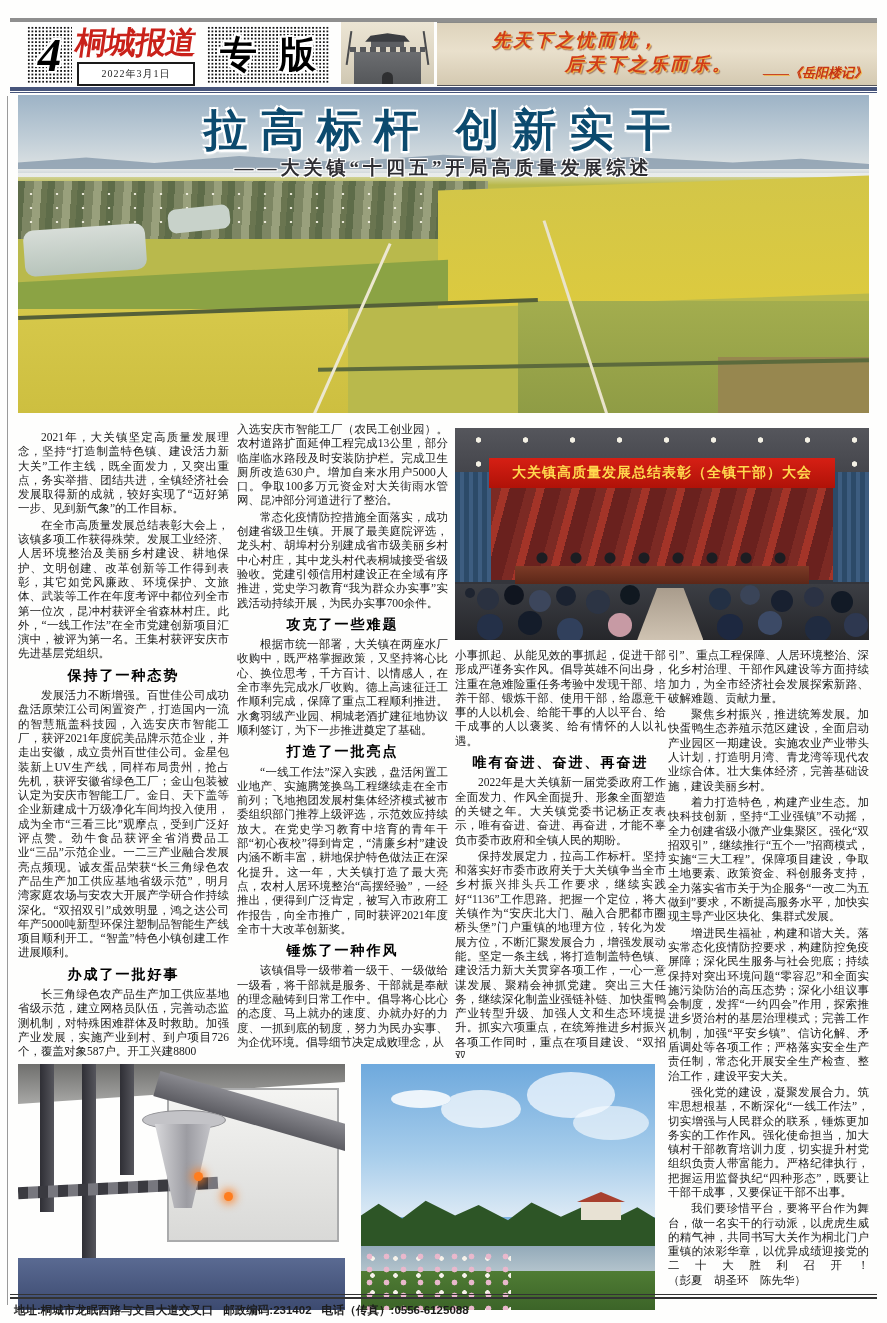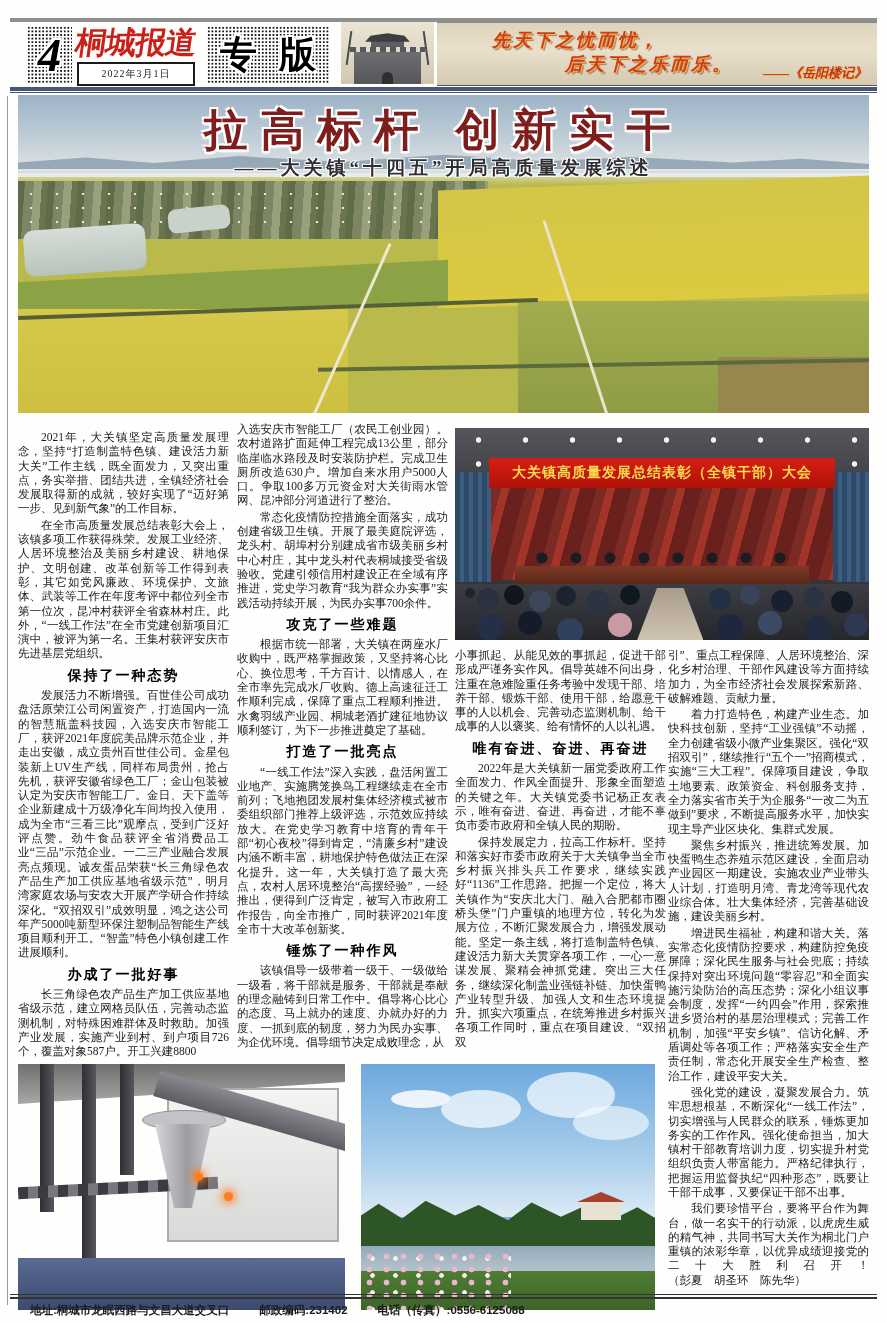--- a/index.html
+++ b/index.html
@@ -53,21 +53,21 @@
   .patch{position:absolute;}
   .p-y1{left:420px;top:88px;width:431px;height:118px;background:linear-gradient(180deg,#d3c648,#dcca3f);transform:skewY(-2deg);}
   .p-g1{left:0;top:176px;width:430px;height:42px;background:#8ba344;transform:skewY(-3deg);}
   .p-y2{left:0;top:214px;width:330px;height:104px;background:linear-gradient(180deg,#d6c84a,#cdbf40);}
   .p-g2{left:500px;top:206px;width:351px;height:112px;background:linear-gradient(180deg,#a3ad4e,#8f9c45);}
   .p-b1{left:700px;top:262px;width:151px;height:56px;background:#97874f;}
   .hedge1{left:0px;top:212px;width:520px;height:4px;background:#556038;transform:rotate(-2deg);}
   .hedge2{left:300px;top:268px;width:551px;height:4px;background:#5c6a3c;transform:rotate(-1deg);}
   .road1{left:330px;top:140px;width:3px;height:200px;background:#ece7d0;transform:rotate(24deg);}
   .road2{left:560px;top:120px;width:3px;height:230px;background:#e9e3cb;transform:rotate(-18deg);}
-  .headline{position:absolute;left:0;right:0;top:6px;text-align:center;font-size:44px;font-weight:bold;color:#7f1d1d;letter-spacing:13px;
+  .headline{position:absolute;left:0;right:0;top:6px;text-align:center;font-size:44px;font-weight:bold;color:#0c4a6e;letter-spacing:13px;
             text-shadow:-2px -2px 0 #fff,2px -2px 0 #fff,-2px 2px 0 #fff,2px 2px 0 #fff,0 3px 2px rgba(255,255,255,.9);white-space:nowrap;}
   .subhead{position:absolute;left:0;right:0;top:60px;text-align:center;font-size:19px;font-weight:bold;color:#2e2e33;letter-spacing:4px;
            text-shadow:-1px -1px 0 #fff,1px -1px 0 #fff,-1px 1px 0 #fff,1px 1px 0 #fff;}
   
   .col{position:absolute;overflow:hidden;font-size:11.5px;line-height:14.3px;text-align:justify;}
   .col p{margin:0 0 2px 0;text-indent:2em;}
   .col p.cont{text-indent:0;}
   .col h3{margin:7px 0 6px 0;font-size:14px;text-align:center;letter-spacing:2px;
           font-family:"Liberation Sans","DejaVu Sans",sans-serif;color:#000;}
   .c1{left:18px;top:422px;width:211px;height:636px;margin-top:8px;}
@@ -119,21 +119,21 @@
   .r-house{position:absolute;right:34px;top:56%;width:40px;height:18px;background:#e8e2d4;}
   .r-roof{position:absolute;right:30px;top:52%;width:48px;height:10px;background:#a8402e;clip-path:polygon(0 100%,50% 0,100% 100%);}
   .r-water{position:absolute;left:0;top:74%;right:0;height:12%;background:linear-gradient(180deg,#93aab9,#b9c8d0);}
   .r-bank{position:absolute;left:0;top:84%;right:0;bottom:0;background:linear-gradient(180deg,#4f7c34,#3c6428);}
   .r-flowers{position:absolute;left:0;bottom:0;width:150px;height:60px;
              background-image:radial-gradient(circle,#e9b8cc 2.6px,transparent 3.2px),radial-gradient(circle,#f6f2ea 2px,transparent 2.6px);
              background-size:17px 13px,23px 17px;}
   
   .foot-rule{left:10px;right:10px;top:1294px;height:5px;border-top:1px solid #333;border-bottom:2px solid #333;box-sizing:border-box;}
   .foot{left:0;right:0;top:1301px;height:18px;font-size:11.5px;font-weight:bold;font-family:"Liberation Sans","DejaVu Sans",sans-serif;}
-  .foot-left{position:absolute;left:30px;top:2px;color:#1c1c1c;display:flex;gap:30px;white-space:nowrap;text-align:right;}
+  .foot-left{position:absolute;left:14px;top:2px;color:#1c1c1c;display:flex;gap:10px;white-space:nowrap;text-align:right;}
   .foot-right{position:absolute;right:10px;top:2px;color:#a3281c;white-space:nowrap;}
 </style>
 </head>
 <body>
 
 <div class="page">
 
   <div class="abs top-rule"></div>
   <div class="abs left-rule"></div>
 
@@ -209,30 +209,30 @@
     <div class="flags"></div>
     <div class="banner">大关镇高质量发展总结表彰（全镇干部）大会</div>
     <div class="heads"></div>
     <div class="stage-desk"></div>
     <div class="audience"></div>
     <div class="aisle"></div>
     <div class="crowd"></div>
   </div>
 
   <div class="col c3">
-    <p class="cont">小事抓起、从能见效的事抓起，促进干部形成严谨务实作风。倡导英雄不问出身，注重在急难险重任务考验中发现干部、培养干部、锻炼干部、使用干部，给愿意干事的人以机会、完善动态监测机制、给干成事的人以褒奖、给有情怀的人以礼遇。</p>
+    <p class="cont">小事抓起、从能见效的事抓起，促进干部形成严谨务实作风。倡导英雄不问出身，注重在急难险重任务考验中发现干部、培养干部、锻炼干部、使用干部，给愿意干事的人以机会、给能干事的人以平台、给干成事的人以褒奖、给有情怀的人以礼遇。</p>
     <h3>唯有奋进、奋进、再奋进</h3>
     <p>2022年是大关镇新一届党委政府工作全面发力、作风全面提升、形象全面塑造的关键之年。大关镇党委书记杨正友表示，唯有奋进、奋进、再奋进，才能不辜负市委市政府和全镇人民的期盼。</p>
     <p>保持发展定力，拉高工作标杆。坚持和落实好市委市政府关于大关镇争当全市乡村振兴排头兵工作要求，继续实践好“1136”工作思路。把握一个定位，将大关镇作为“安庆北大门、融入合肥都市圈桥头堡”门户重镇的地理方位，转化为发展方位，不断汇聚发展合力，增强发展动能。坚定一条主线，将打造制盖特色镇、建设活力新大关贯穿各项工作，一心一意谋发展、聚精会神抓党建。突出三大任务，继续深化制盖业强链补链、加快蛋鸭产业转型升级、加强人文和生态环境提升。抓实六项重点，在统筹推进乡村振兴各项工作同时，重点在项目建设、“双招双</p>
   </div>
 
   <div class="col c4">
     <p class="cont">引”、重点工程保障、人居环境整治、深化乡村治理、干部作风建设等方面持续加力，为全市经济社会发展探索新路、破解难题、贡献力量。</p>
+    <p>聚焦乡村振兴，推进统筹发展。加快蛋鸭生态养殖示范区建设，全面启动产业园区一期建设。实施农业产业带头人计划，打造明月湾、青龙湾等现代农业综合体。壮大集体经济，完善基础设施，建设美丽乡村。</p>
     <p>着力打造特色，构建产业生态。加快科技创新，坚持“工业强镇”不动摇，全力创建省级小微产业集聚区。强化“双招双引”，继续推行“五个一”招商模式，实施“三大工程”。保障项目建设，争取土地要素、政策资金、科创服务支持，全力落实省市关于为企服务“一改二为五做到”要求，不断提高服务水平，加快实现主导产业区块化、集群式发展。</p>
-    <p>聚焦乡村振兴，推进统筹发展。加快蛋鸭生态养殖示范区建设，全面启动产业园区一期建设。实施农业产业带头人计划，打造明月湾、青龙湾等现代农业综合体。壮大集体经济，完善基础设施，建设美丽乡村。</p>
     <p>增进民生福祉，构建和谐大关。落实常态化疫情防控要求，构建防控免疫屏障；深化民生服务与社会兜底；持续保持对突出环境问题“零容忍”和全面实施污染防治的高压态势；深化小组议事会制度，发挥“一约四会”作用，探索推进乡贤治村的基层治理模式；完善工作机制，加强“平安乡镇”、信访化解、矛盾调处等各项工作；严格落实安全生产责任制，常态化开展安全生产检查、整治工作，建设平安大关。</p>
     <p>强化党的建设，凝聚发展合力。筑牢思想根基，不断深化“一线工作法”，切实增强与人民群众的联系，锤炼更加务实的工作作风。强化使命担当，加大镇村干部教育培训力度，切实提升村党组织负责人带富能力。严格纪律执行，把握运用监督执纪“四种形态”，既要让干部干成事，又要保证干部不出事。</p>
     <p><span>我们要珍惜平台，要将平台作为舞台，做一名实干的行动派，以虎虎生威的精气神，共同书写大关作为桐北门户重镇的浓彩华章，以优异成绩迎接党的二十大胜利召开！</span>　<span class="byline">（彭夏　胡圣环　陈先华）</span></p>
   </div>
 
   <div class="abs factory">
     <div class="f-ceil"></div>
     <div class="f-machine"></div>
     <div class="f-convey"></div>
     <div class="f-post1"></div>

